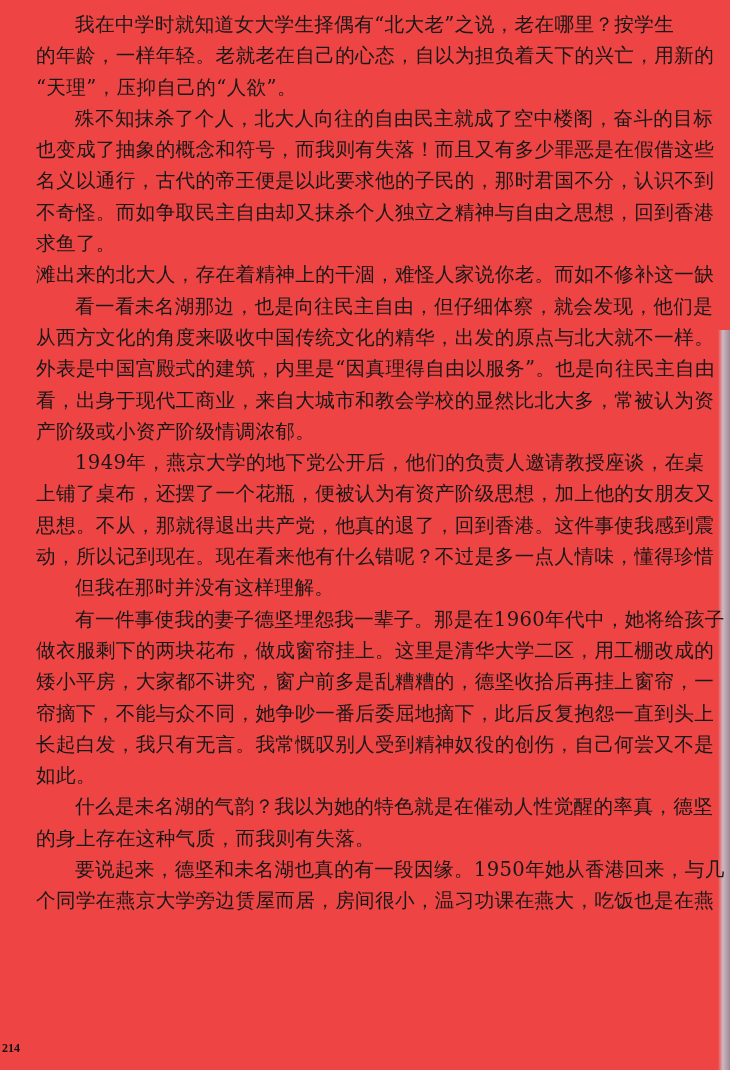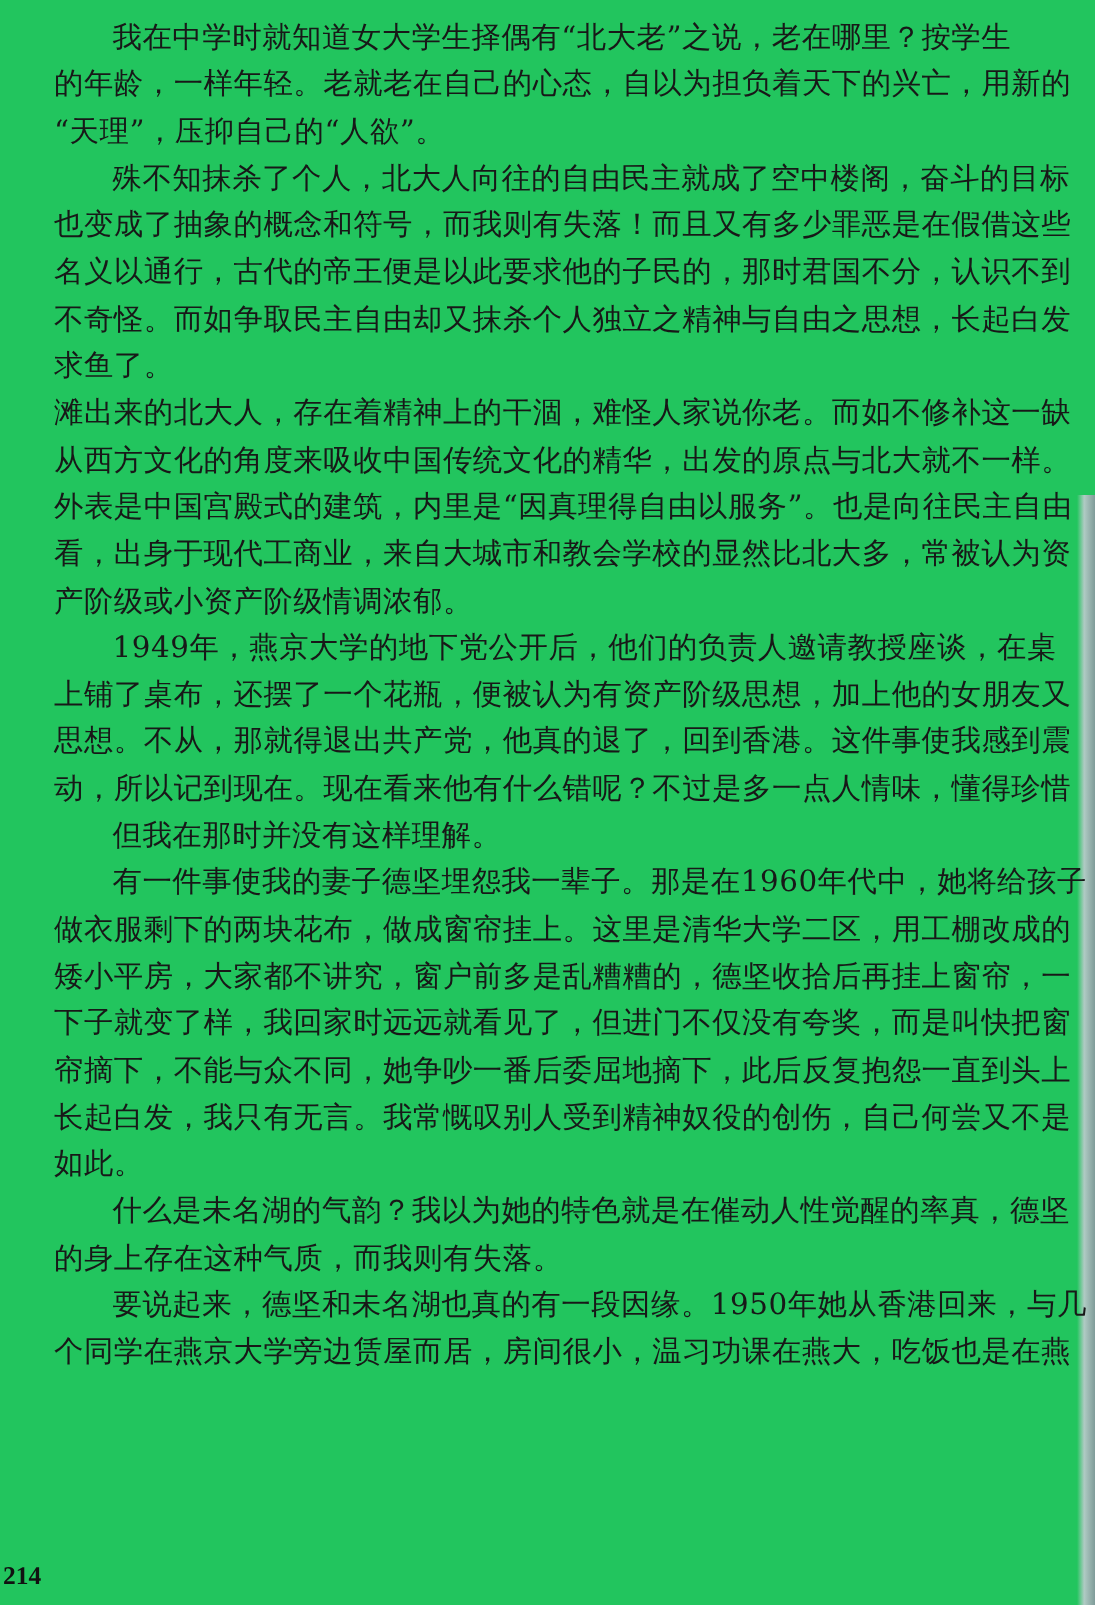--- a/index.html
+++ b/index.html
@@ -14,21 +14,21 @@
       overflow: hidden;
       font-family: "DejaVu Serif", "Liberation Serif", serif;
       color: #151515;
     }
     .page {
       position: absolute;
       left: 0;
       top: 0;
       width: 730px;
       height: 1070px;
-      background: #22c55e;
+      background: #ef4444;
     }
     .gutter-shadow {
       position: absolute;
       right: 0;
       top: 330px;
       width: 12px;
       height: 740px;
       background: linear-gradient(to right, rgba(255,255,255,0) 0%, #c9ccd6 40%, #8f94a3 100%);
       opacity: 0.85;
     }
@@ -48,53 +48,53 @@
     }
     .line.indent {
       padding-left: 39px;
     }
     .page-number {
       position: absolute;
       left: 2px;
       top: 1041px;
       font-family: "Liberation Serif", "DejaVu Serif", serif;
       font-weight: bold;
-      font-size: 17px;
+      font-size: 12px;
       color: #111;
     }
   </style>
 </head>
 <body>
 
 <div class="page">
   <div class="gutter-shadow"></div>
 
   <div class="text-block">
     <div class="line indent">我在中学时就知道女大学生择偶有“北大老”之说，老在哪里？按学生</div>
     <div class="line">的年龄，一样年轻。老就老在自己的心态，自以为担负着天下的兴亡，用新的</div>
     <div class="line">“天理”，压抑自己的“人欲”。</div>
     <div class="line indent">殊不知抹杀了个人，北大人向往的自由民主就成了空中楼阁，奋斗的目标</div>
     <div class="line">也变成了抽象的概念和符号，而我则有失落！而且又有多少罪恶是在假借这些</div>
     <div class="line">名义以通行，古代的帝王便是以此要求他的子民的，那时君国不分，认识不到</div>
-    <div class="line">不奇怪。而如争取民主自由却又抹杀个人独立之精神与自由之思想，长起白发</div>
+    <div class="line">不奇怪。而如争取民主自由却又抹杀个人独立之精神与自由之思想，回到香港</div>
     <div class="line">求鱼了。</div>
     <div class="line">滩出来的北大人，存在着精神上的干涸，难怪人家说你老。而如不修补这一缺</div>
+    <div class="line indent">看一看未名湖那边，也是向往民主自由，但仔细体察，就会发现，他们是</div>
     <div class="line">从西方文化的角度来吸收中国传统文化的精华，出发的原点与北大就不一样。</div>
     <div class="line">外表是中国宫殿式的建筑，内里是“因真理得自由以服务”。也是向往民主自由</div>
     <div class="line">看，出身于现代工商业，来自大城市和教会学校的显然比北大多，常被认为资</div>
     <div class="line">产阶级或小资产阶级情调浓郁。</div>
     <div class="line indent">1949年，燕京大学的地下党公开后，他们的负责人邀请教授座谈，在桌</div>
     <div class="line">上铺了桌布，还摆了一个花瓶，便被认为有资产阶级思想，加上他的女朋友又</div>
     <div class="line">思想。不从，那就得退出共产党，他真的退了，回到香港。这件事使我感到震</div>
     <div class="line">动，所以记到现在。现在看来他有什么错呢？不过是多一点人情味，懂得珍惜</div>
     <div class="line indent">但我在那时并没有这样理解。</div>
     <div class="line indent">有一件事使我的妻子德坚埋怨我一辈子。那是在1960年代中，她将给孩子</div>
     <div class="line">做衣服剩下的两块花布，做成窗帘挂上。这里是清华大学二区，用工棚改成的</div>
     <div class="line">矮小平房，大家都不讲究，窗户前多是乱糟糟的，德坚收拾后再挂上窗帘，一</div>
-    <div class="line">下子就变了样，我回家时远远就看见了，但进门不仅没有夸奖，而是叫快把窗</div>
     <div class="line">帘摘下，不能与众不同，她争吵一番后委屈地摘下，此后反复抱怨一直到头上</div>
     <div class="line">长起白发，我只有无言。我常慨叹别人受到精神奴役的创伤，自己何尝又不是</div>
     <div class="line">如此。</div>
     <div class="line indent">什么是未名湖的气韵？我以为她的特色就是在催动人性觉醒的率真，德坚</div>
     <div class="line">的身上存在这种气质，而我则有失落。</div>
     <div class="line indent">要说起来，德坚和未名湖也真的有一段因缘。1950年她从香港回来，与几</div>
     <div class="line">个同学在燕京大学旁边赁屋而居，房间很小，温习功课在燕大，吃饭也是在燕</div>
 
   </div>
 

